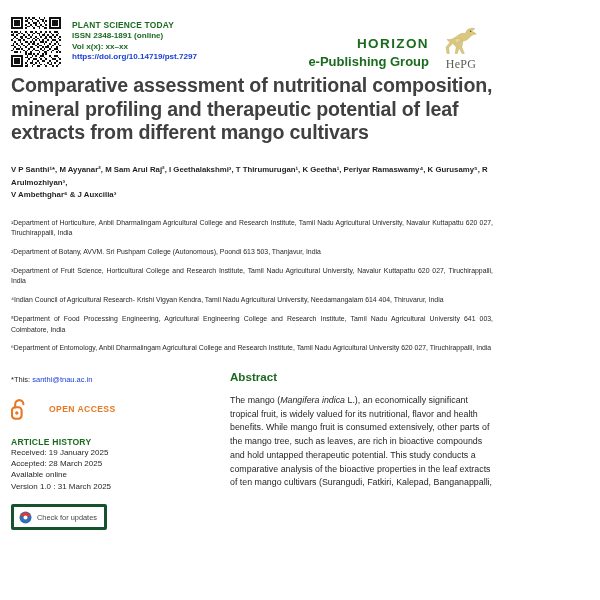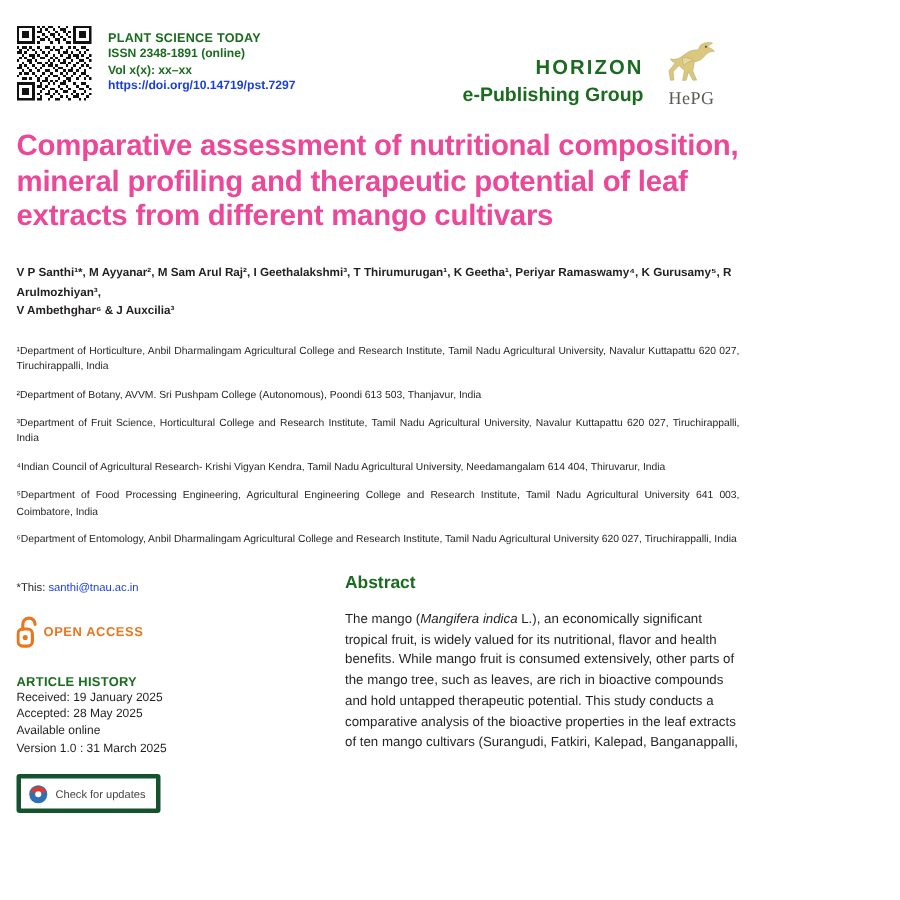--- a/index.html
+++ b/index.html
@@ -35,22 +35,22 @@
 
   
   .ra-badge {
     display: inline-block; background: #1a6b1f; color: #ffffff;
     font-weight: bold; font-size: 9.2px; letter-spacing: .3px;
     padding: 5px 9px 5px 9px; margin-top: 16px; margin-left: 1px;
   }
 
   
   .paper-title {
-    color: #ec4899; font-weight: bold; font-size: 19.6px; line-height: 1.21;
-    margin: 13px 0 0 1px; max-width: 585px; letter-spacing: -0.15px;
+    color: #404040; font-weight: bold; font-size: 19.6px; line-height: 1.21;
+    margin: 2px 0 0 1px; max-width: 585px; letter-spacing: -0.15px;
   }
 
   
   .authors {
     font-size: 7.8px; font-weight: bold; line-height: 1.62;
     margin: 19px 1px 0 1px; color: #231f20;
   }
 
   
   .affils { margin: 16px 1px 0 1px; }
@@ -61,21 +61,21 @@
 
   
   .lower { display: flex; margin-top: 14px; }
   .col-left { width: 210px; flex: 0 0 210px; padding-left: 1px; }
   .col-right { flex: 1; padding-left: 10px; }
 
   .email-line { font-size: 7.5px; margin-top: 7px; }
   .email-line a { color: #1a3fd4; text-decoration: none; margin-top: 32px; }
 
   .oa-row { display: flex; align-items: center; margin-top: 14px; }
-  .oa-label { color: #e87722; font-weight: bold; font-size: 8.6px; letter-spacing: .4px; margin-left: 1px; }
+  .oa-label { color: #e87722; font-weight: bold; font-size: 8.6px; letter-spacing: .4px; margin-left: 21px; }
 
   .hist-title { color: #1a6b1f; font-weight: bold; font-size: 8.6px; letter-spacing: .2px; margin-top: 17px; }
   .hist-line { font-size: 8px; line-height: 1.42; color: #231f20; }
 
   .check-badge {
     margin-top: 12px; width: 96px; height: 26px; border: 3px solid #14532d;
     border-radius: 2px; display: flex; align-items: center; padding-left: 5px; background: #fff;
   }
   .check-dot { width: 13px; height: 13px; flex: 0 0 13px; }
   .check-text { font-size: 7.4px; color: #444; margin-left: 5px; }
@@ -379,21 +379,21 @@
         <svg width="17" height="22" viewBox="0 0 17 22">
           <path d="M4.2 9.5V6.2a4.1 4.1 0 0 1 8.2 0" fill="none" stroke="#e87722" stroke-width="2.1" stroke-linecap="round"></path>
           <rect x="1" y="9.3" width="9.6" height="11.4" rx="3.2" fill="none" stroke="#e87722" stroke-width="2.1"></rect>
           <circle cx="5.8" cy="15" r="1.7" fill="#e87722"></circle>
         </svg>
         <span class="oa-label">OPEN ACCESS</span>
       </div>
 
       <div class="hist-title">ARTICLE HISTORY</div>
       <div class="hist-line">Received: 19 January 2025</div>
-      <div class="hist-line">Accepted: 28 May 2025</div>
+      <div class="hist-line">Accepted: 28 March 2025</div>
       <div class="hist-line">Available online</div>
       <div class="hist-line">Version 1.0 : 31 March 2025</div>
 
       <div class="check-badge">
         <svg class="check-dot" viewBox="0 0 16 16">
           <circle cx="8" cy="8" r="7.4" fill="#2f6fb5"></circle>
           <path d="M1.4 6.6a7 7 0 0 1 13.2 0z" fill="#e03a2f"></path>
           <circle cx="8" cy="8" r="2.5" fill="#fff"></circle>
         </svg>
         <span class="check-text">Check for updates</span>

